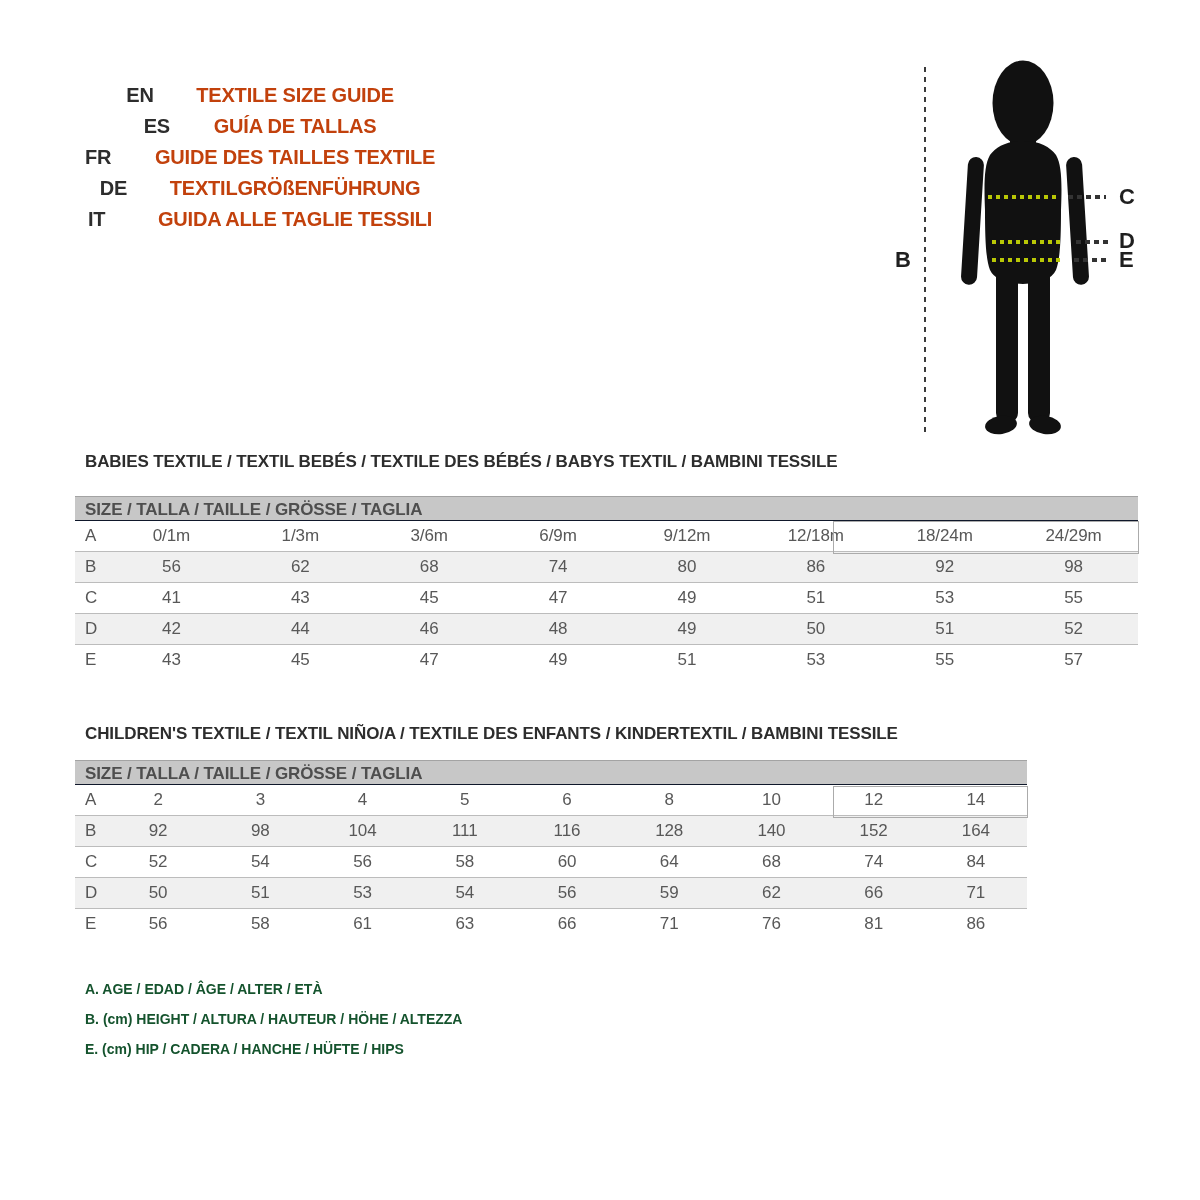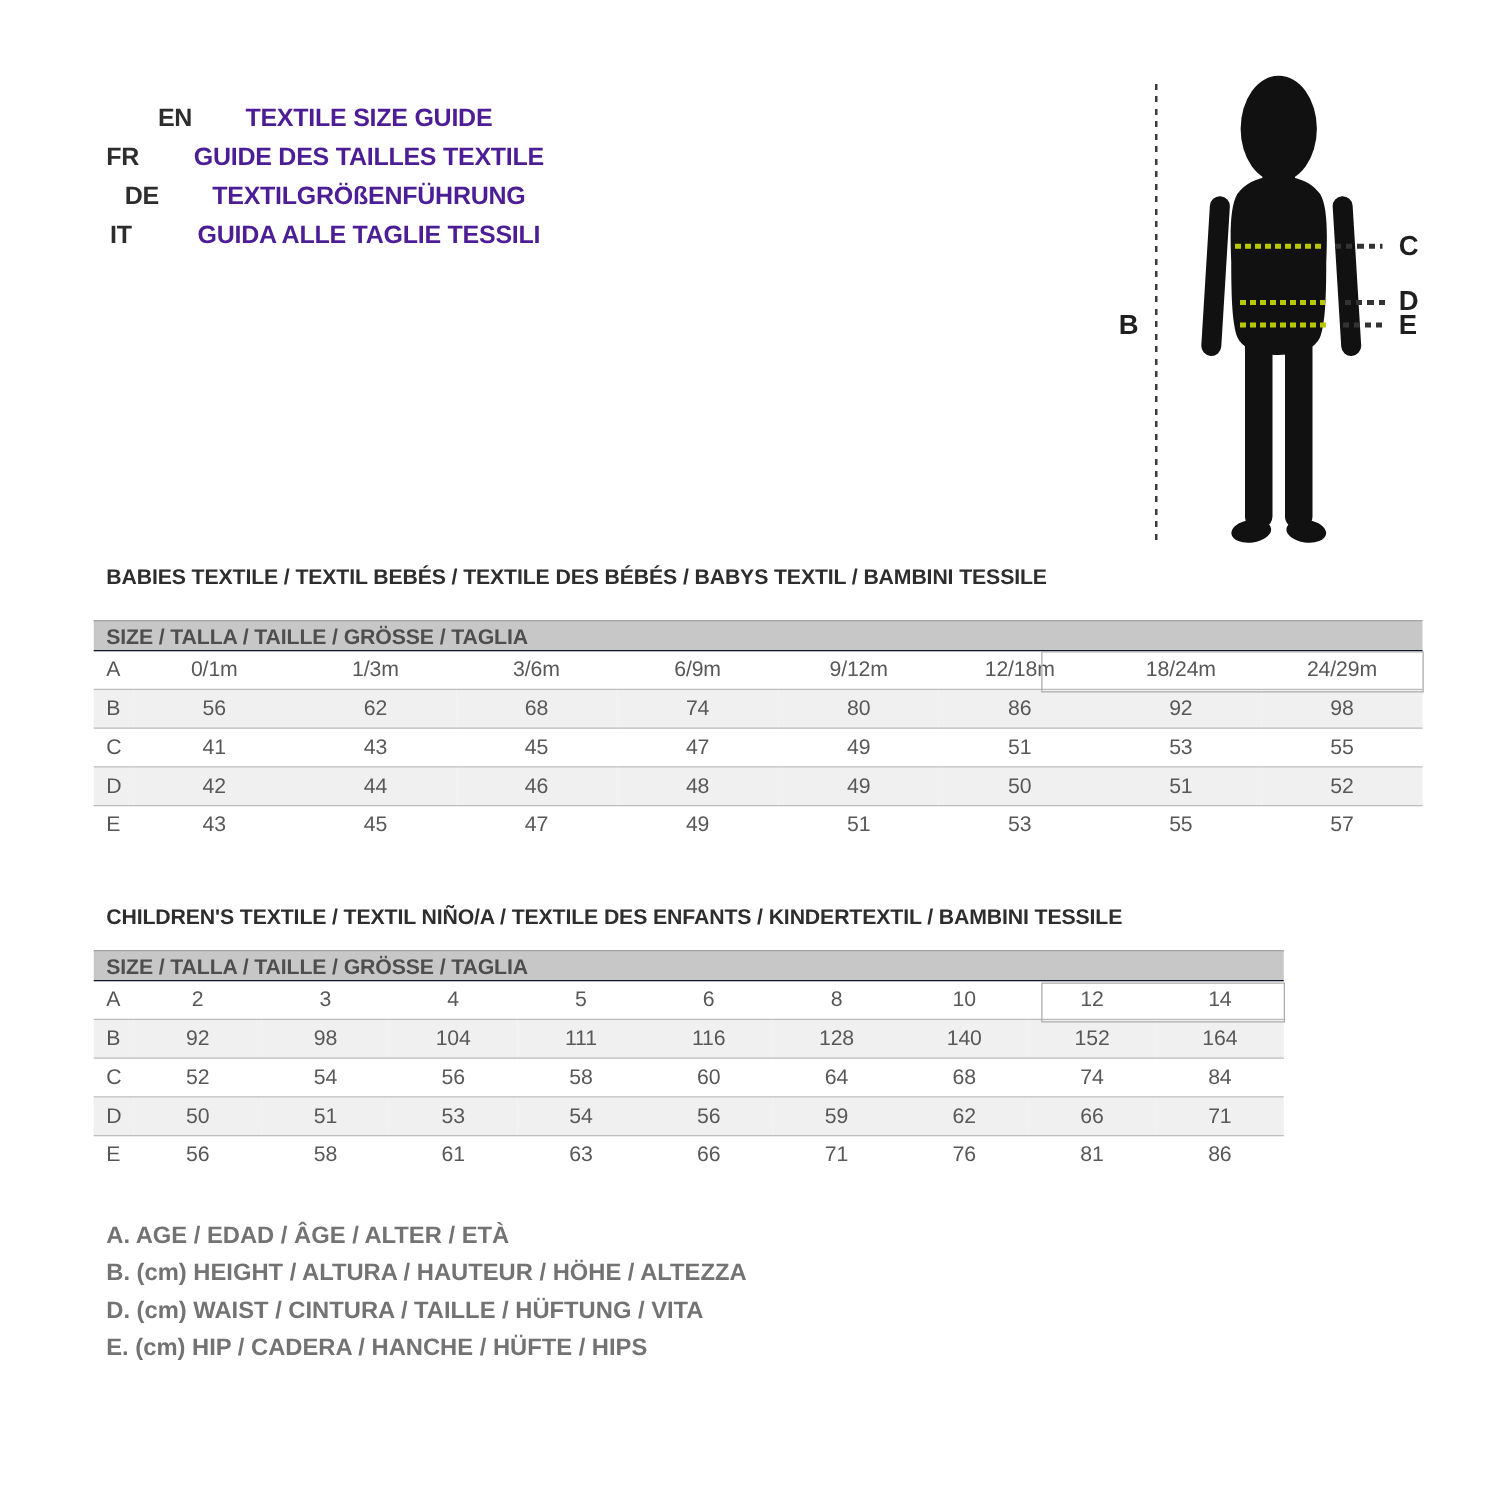--- a/index.html
+++ b/index.html
@@ -5,21 +5,21 @@
   html,body{margin:0;padding:0;background:#ffffff;}
   .canvas{
     position:relative;width:1200px;height:1200px;background:#fff;overflow:hidden;
     font-family:"Liberation Sans","DejaVu Sans",sans-serif;
     -webkit-font-smoothing:antialiased;
   }
   
   .langs{position:absolute;left:85px;top:80px;}
   .lang-row{display:flex;height:31px;align-items:center;justify-content:center;}
   .lang-code{width:70px;font-size:20px;font-weight:bold;color:#2d2d2d;letter-spacing:-0.2px;}
-  .lang-label{font-size:20px;font-weight:bold;color:#4c1d95;letter-spacing:-0.2px;white-space:pre;}
+  .lang-label{font-size:20px;font-weight:bold;color:#c2410c;letter-spacing:-0.2px;white-space:pre;}
   
   .vdash{
     position:absolute;left:924px;top:67px;width:2px;height:366px;
     background:repeating-linear-gradient(180deg,#3a3a3a 0 5px,transparent 5px 10px);
   }
   .fig-label{position:absolute;font-size:22px;font-weight:600;color:#1f1f1f;}
   .silhouette{position:absolute;left:940px;top:55px;}
   .dots{position:absolute;height:4px;}
   .dots.accent{background:repeating-linear-gradient(90deg,var(--accent,#b9c806) 0 4.5px,transparent 4.5px 8px);}
   .dots.dark{background:repeating-linear-gradient(90deg,#333 0 5px,transparent 5px 9px);}
@@ -38,31 +38,35 @@
     height:30px;padding:0;text-align:center;
     font-size:17px;color:#585858;letter-spacing:-0.1px;
   }
   table.grid td.rowlabel{text-align:left;padding-left:10px;color:#565656;}
   table.grid tr{border-top:1px solid #bcbcbc;}
   table.grid tr:first-child{border-top:none;}
   table.grid tr.stripe{background:var(--stripe,#f0f0f0);}
   .hl-box{position:absolute;border:1px solid #ababab;background:transparent;pointer-events:none;}
   
   .legend{position:absolute;left:85px;top:974px;}
-  .legend-line{height:30px;line-height:30px;font-size:19px;font-weight:bold;color:#737373;white-space:pre;}
+  .legend-line{height:30px;line-height:30px;font-size:14px;font-weight:bold;color:#14532d;white-space:pre;}
 </style>
 </head>
 <body>
 
 <div class="canvas">
 
   <div class="langs">
     <div class="lang-row">
       <span class="lang-code">EN</span>
       <span class="lang-label">TEXTILE SIZE GUIDE</span>
+    </div>
+    <div class="lang-row">
+      <span class="lang-code">ES</span>
+      <span class="lang-label">GUÍA DE TALLAS</span>
     </div>
     <div class="lang-row">
       <span class="lang-code">FR</span>
       <span class="lang-label">GUIDE DES TAILLES TEXTILE</span>
     </div>
     <div class="lang-row">
       <span class="lang-code">DE</span>
       <span class="lang-label">TEXTILGRÖßENFÜHRUNG</span>
     </div>
     <div class="lang-row">
@@ -245,17 +249,16 @@
             <td>86</td>
           </tr>
         </tbody>
     </table>
   </div>
   <div class="hl-box" style="left:833px;top:786px;width:193px;height:30px;"></div>
 
   <div class="legend">
       <div class="legend-line">A. AGE / EDAD / ÂGE / ALTER / ETÀ</div>
       <div class="legend-line">B. (cm) HEIGHT / ALTURA / HAUTEUR / HÖHE / ALTEZZA</div>
-      <div class="legend-line">D. (cm) WAIST / CINTURA / TAILLE / HÜFTUNG / VITA</div>
       <div class="legend-line">E. (cm) HIP / CADERA / HANCHE / HÜFTE / HIPS</div>
     </div>
 
 </div>
 
 </body></html>

